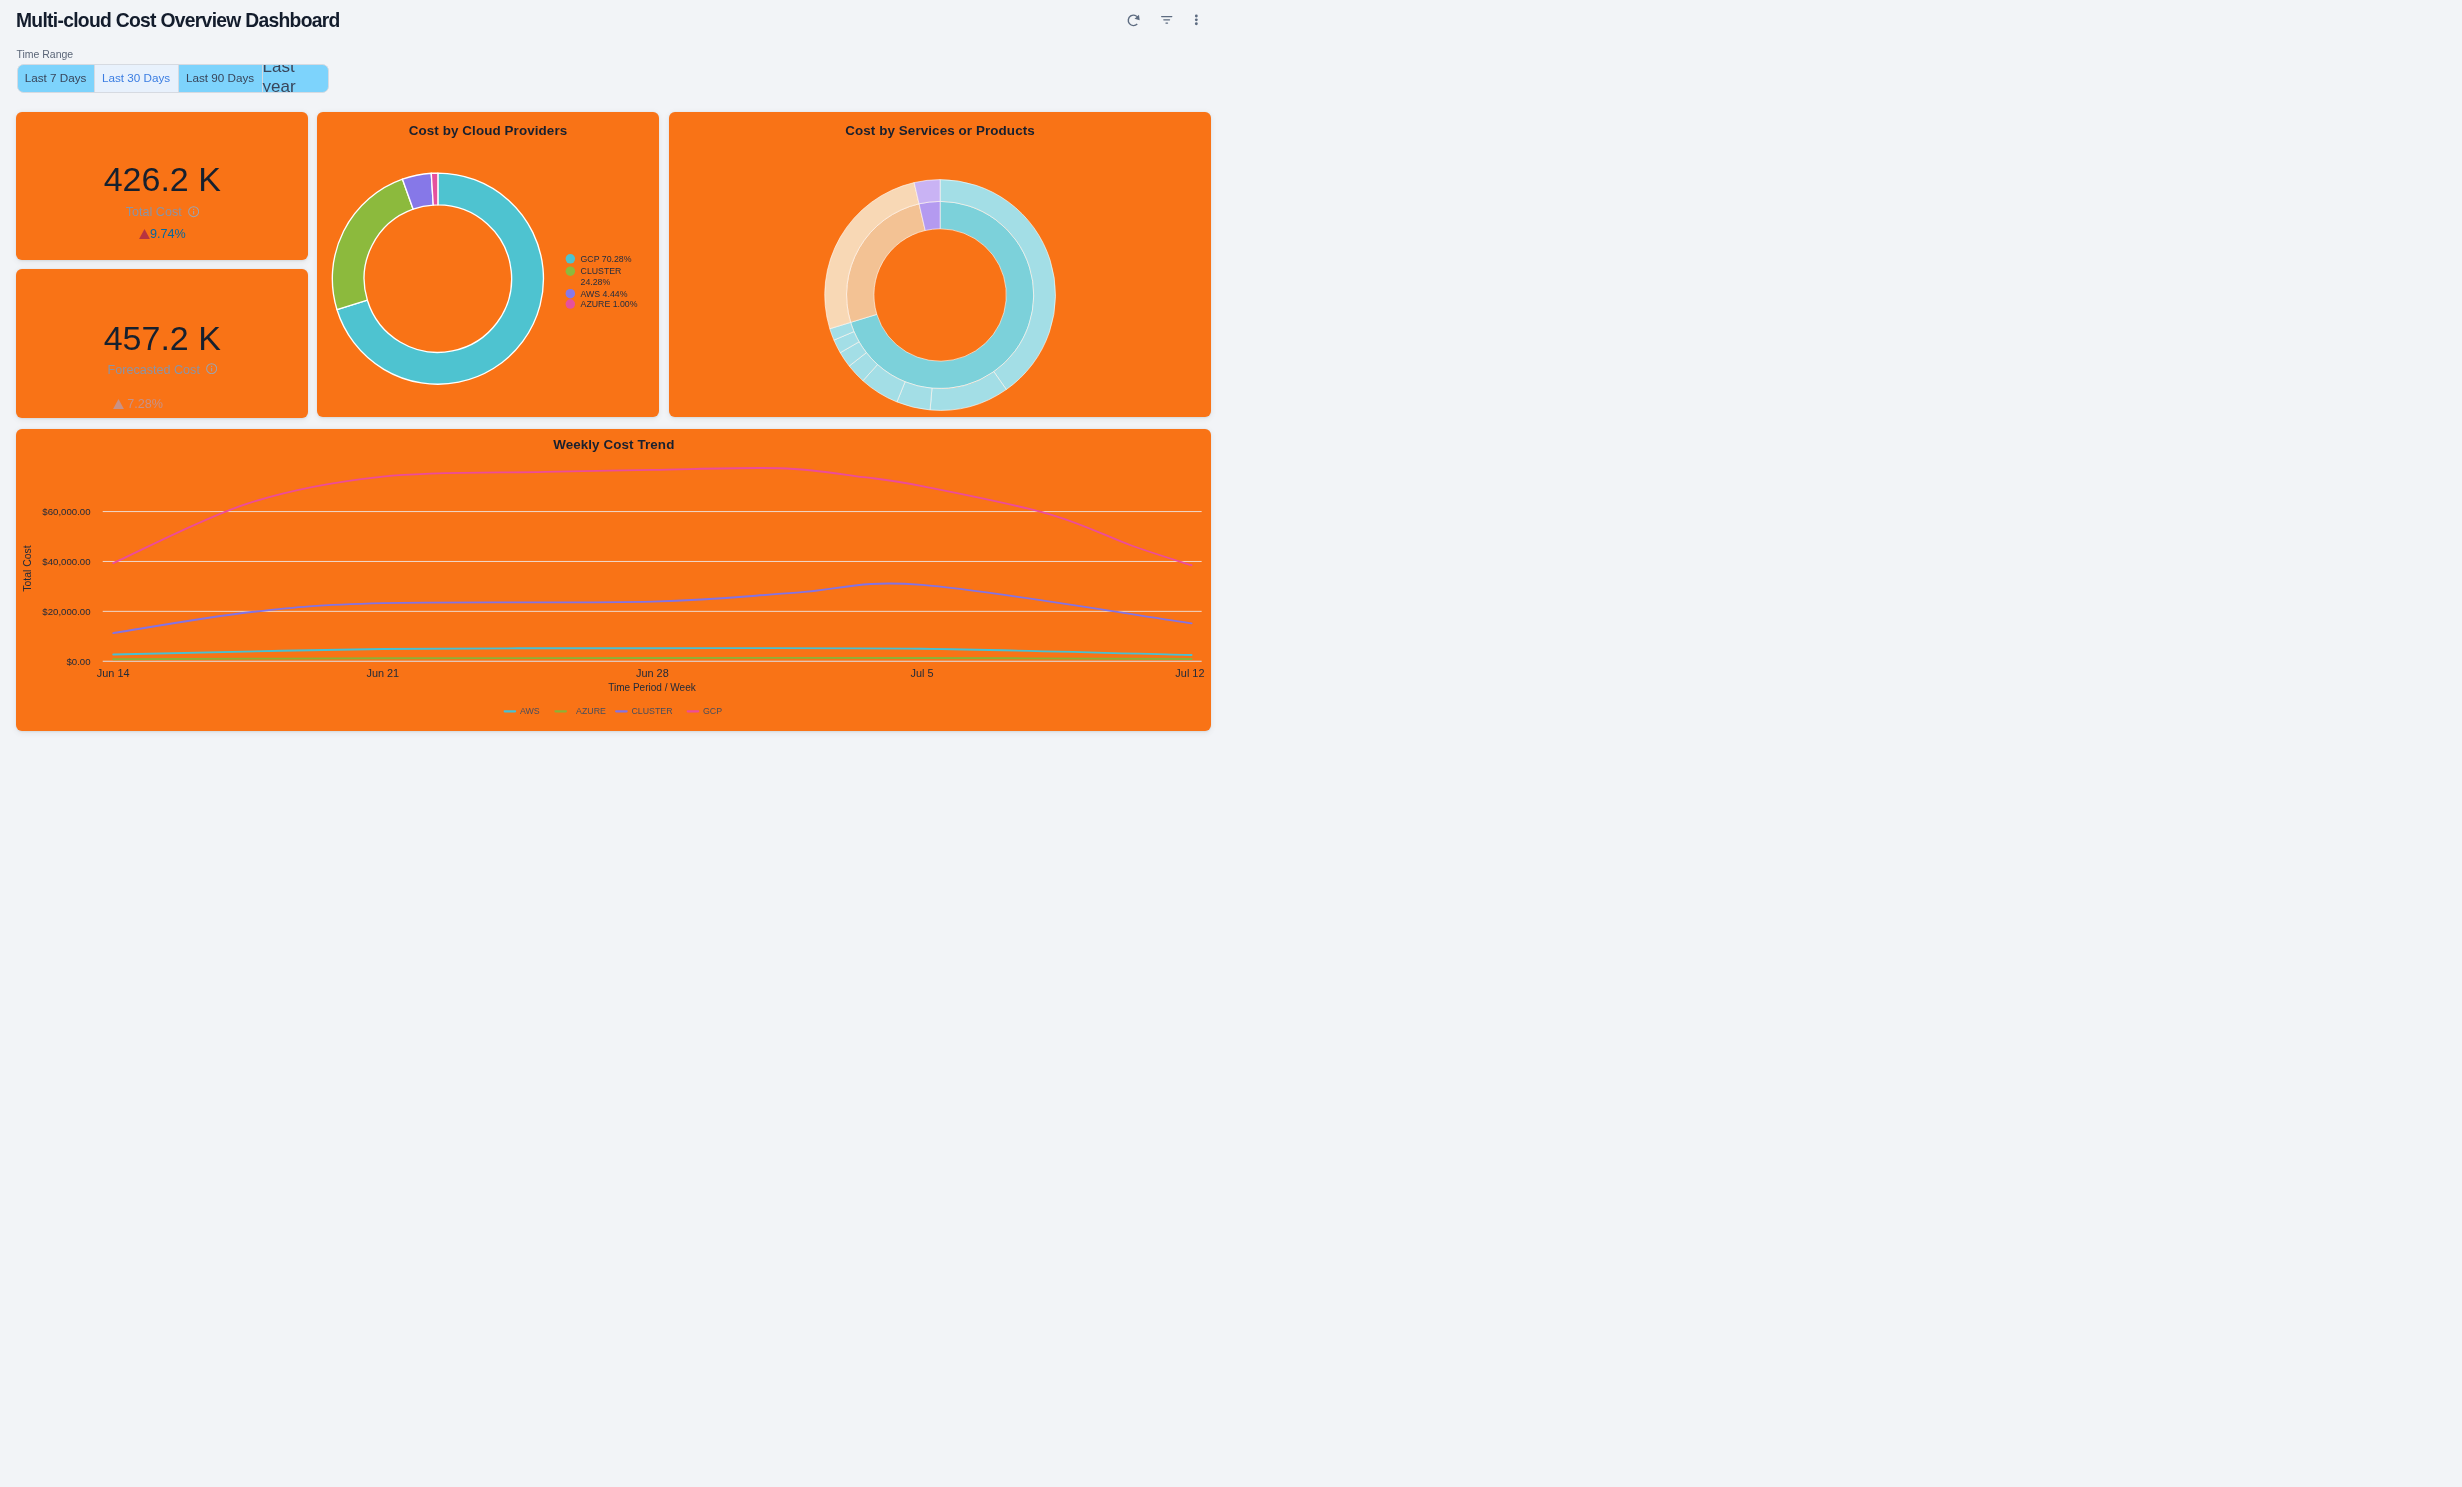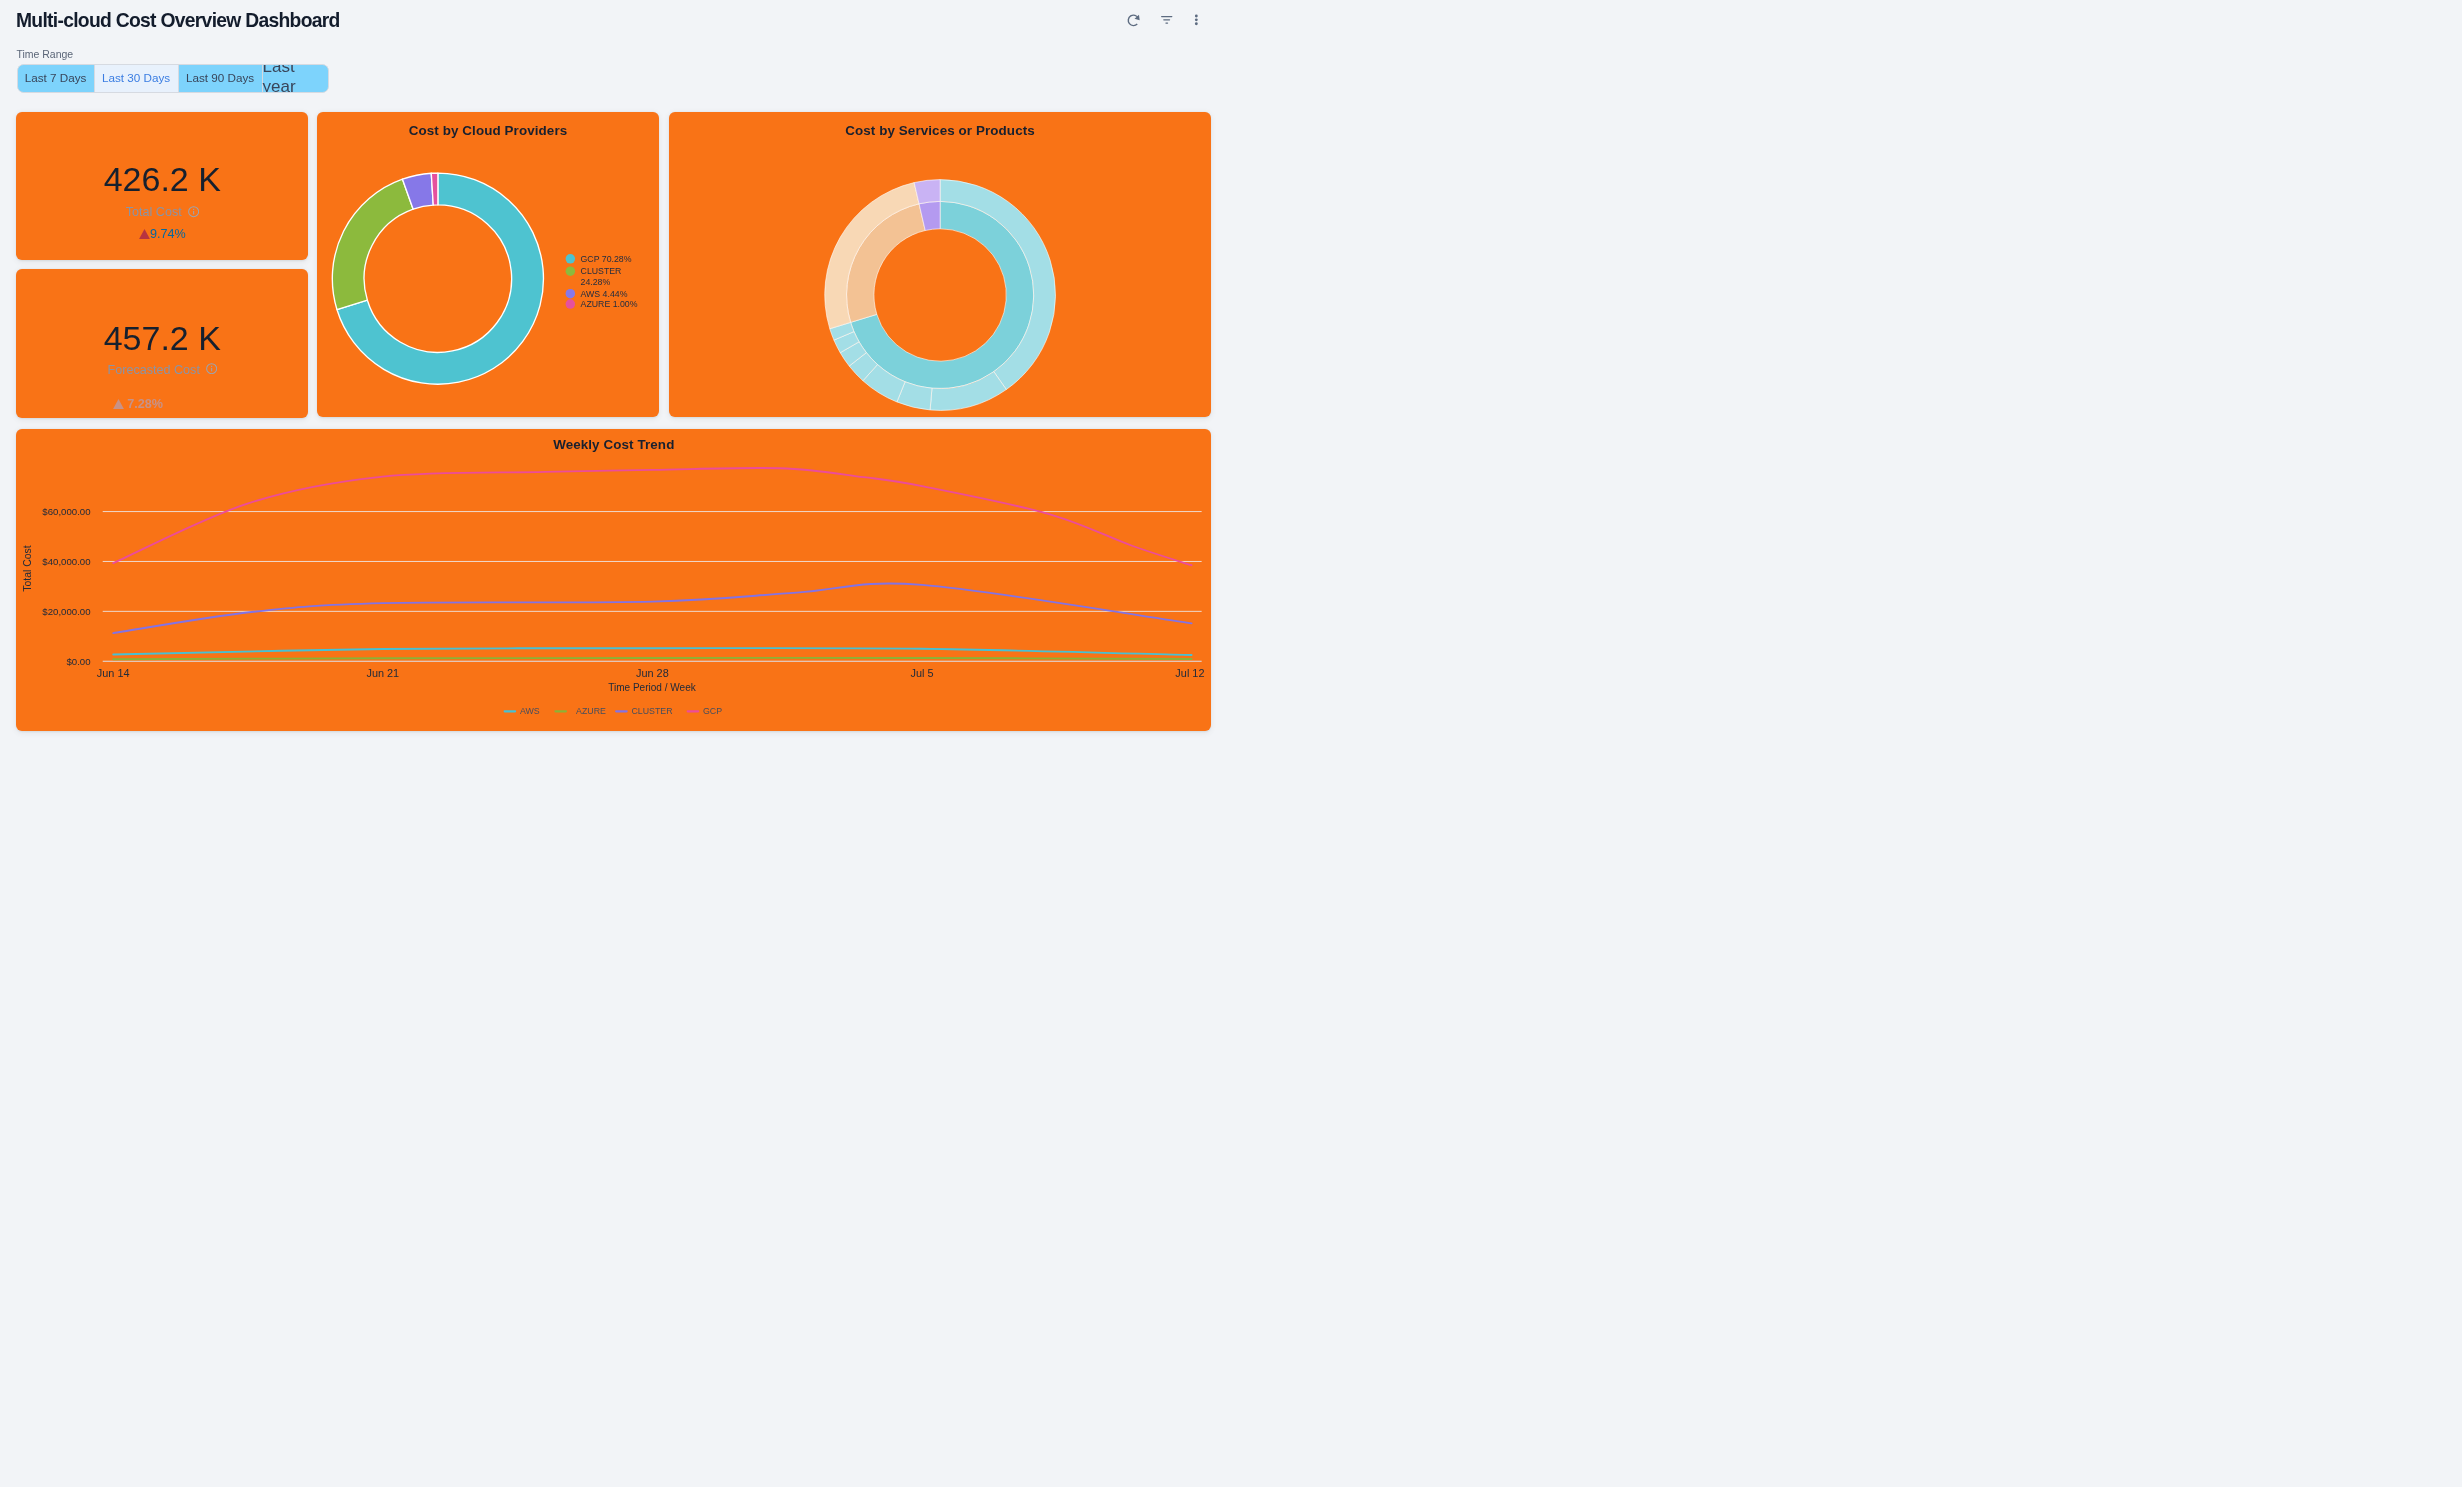--- a/index.html
+++ b/index.html
@@ -60,21 +60,21 @@
 
 <div class="abs" style="left:16.3px; top:319px; width:292px; text-align:center; font-size:34px; color:#16202e;">457.2 K</div>
 <div class="abs" style="left:16.3px; top:363px; width:292px; display:flex; justify-content:center; align-items:flex-start; gap:5.9px; font-size:12.6px; color:#8a94a6;">
     <span>Forecasted Cost</span>
     <svg width="11.3" height="11.3" viewBox="0 0 14 14">
       <circle cx="7" cy="7" r="6.2" fill="none" stroke="#9aa4b2" stroke-width="1.25"></circle>
       <rect x="6.35" y="6.1" width="1.3" height="4.3" fill="#9aa4b2"></rect>
       <rect x="6.35" y="3.5" width="1.3" height="1.5" fill="#9aa4b2"></rect>
     </svg>
   </div>
-<div class="abs" style="left:16.3px; top:397px; width:243px; display:flex; justify-content:center; align-items:center; gap:3.4px; font-size:12.6px; color:#c79288;font-weight:bold;">
+<div class="abs" style="left:16.3px; top:397px; width:243px; display:flex; justify-content:center; align-items:center; gap:3.4px; font-size:12.6px; color:#c79288;">
     <svg width="11" height="10" viewBox="0 0 13 12">
       <path d="M6.5 0 L13 12 L0 12 Z" fill="#c79288"></path>
     </svg>
     <span>7.28%</span>
   </div>
 
 <div class="card" style="left:317px; top:112px; width:342px; height:305px;">
   <div class="ctitle" style="top:11px;">Cost by Cloud Providers</div>
 </div>
 <svg class="abs" style="left:317px; top:112px;" width="342" height="305" viewBox="378 133.6 408 364">

